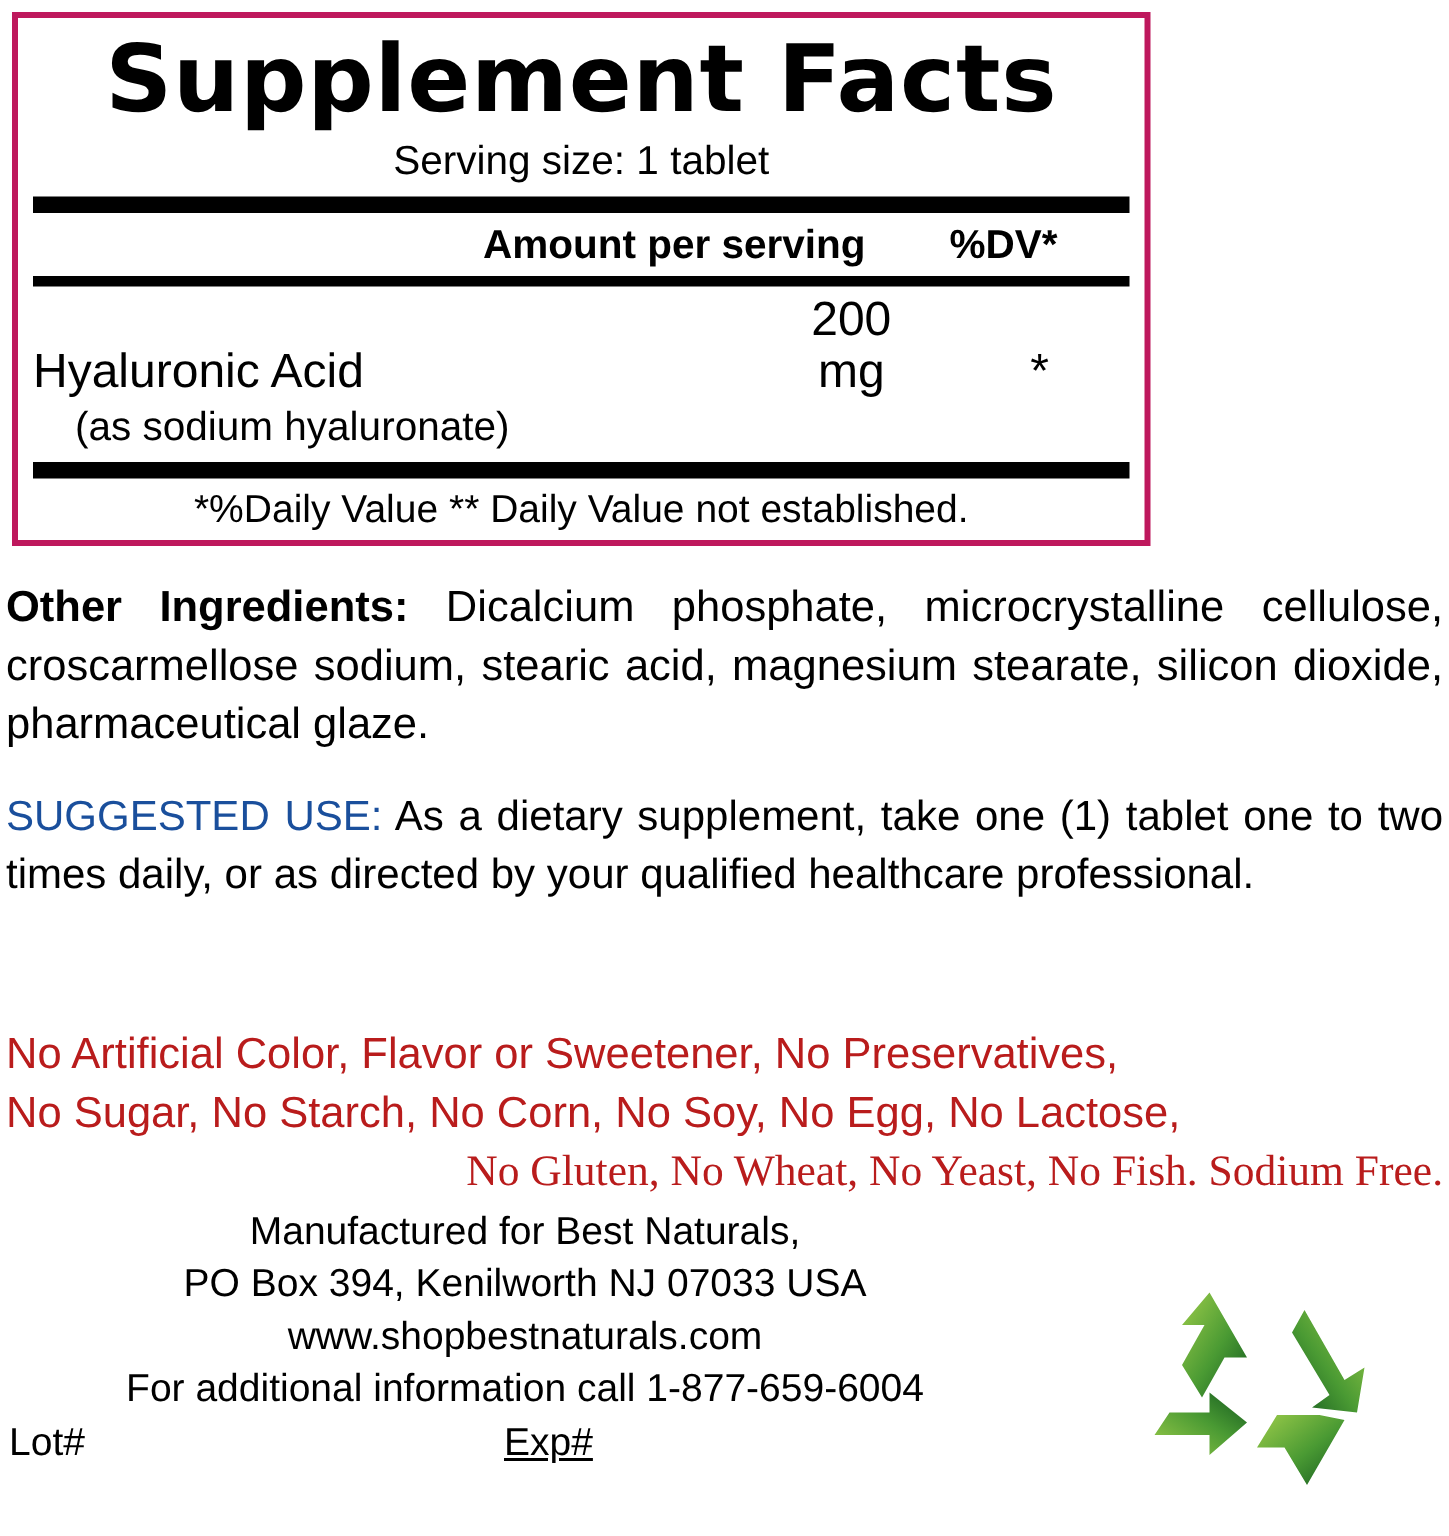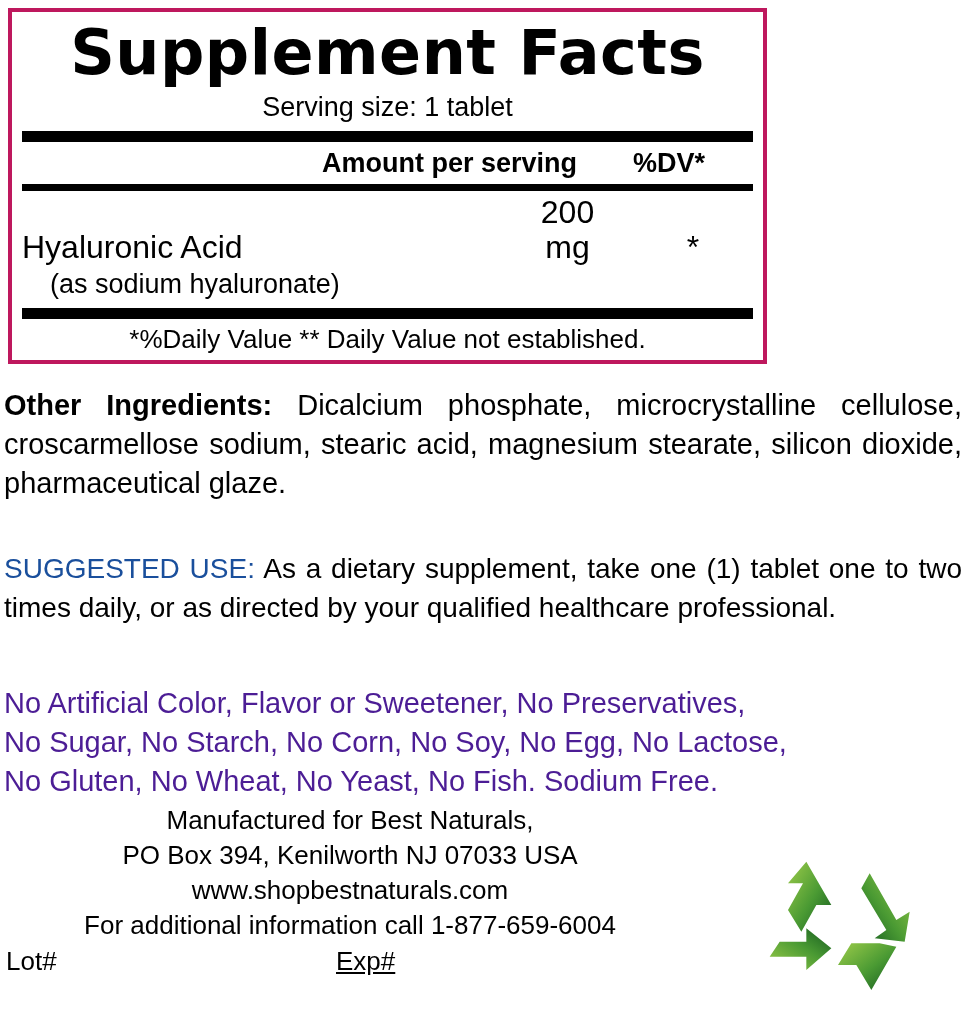--- a/index.html
+++ b/index.html
@@ -99,44 +99,44 @@
     font-size: 29px;
     line-height: 39px;
     text-align: justify;
     text-justify: inter-word;
   }
   .other-ing b { font-weight: bold; }
 
   .suggested {
     position: absolute;
     left: 4px;
-    top: 549px;
+    top: 524px;
     width: 958px;
     font-size: 28px;
     line-height: 39px;
     text-align: justify;
     text-justify: inter-word;
   }
   .suggested .label {
     color: #1a4f9c;
     font-weight: normal;
   }
 
   .free-from {
     position: absolute;
     left: 4px;
     top: 684px;
     width: 958px;
-    color: #4c1d95;
+    color: #b91c1c;
     font-size: 29px;
     line-height: 39px;
     text-align: justify;
     text-justify: inter-word;
   }
-  .free-from .lastline { text-align: left; }
+  .free-from .lastline { text-align: right; font-family: Liberation Serif, serif; }
 
   
   .footer {
     position: absolute;
     left: 0;
     top: 803px;
     width: 700px;
     text-align: center;
     font-size: 26px;
     line-height: 35px;

